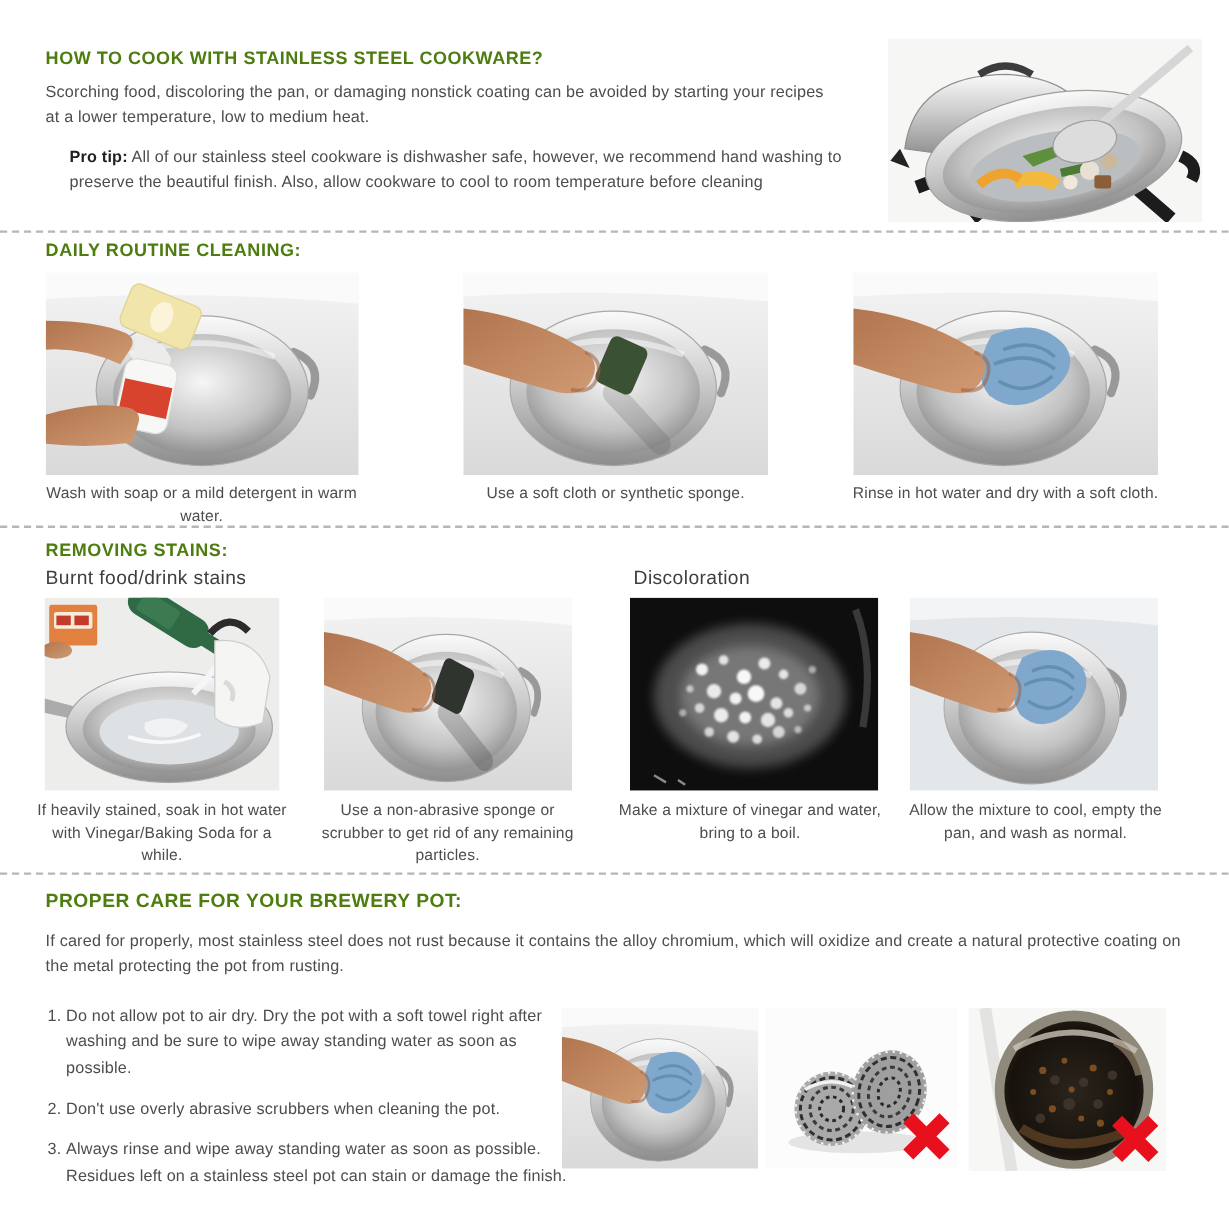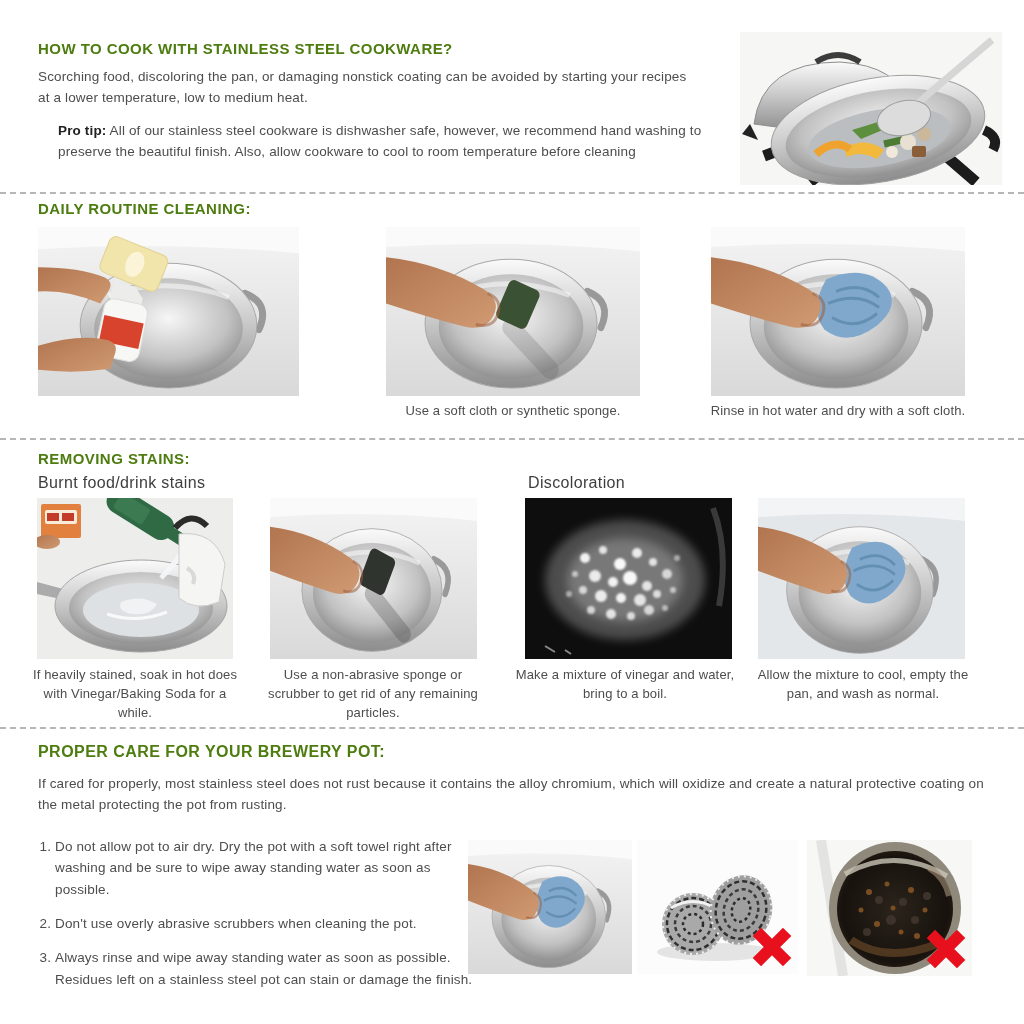--- a/index.html
+++ b/index.html
@@ -145,20 +145,21 @@
       <ellipse cx="128" cy="96" rx="88" ry="64" fill="url(#gMetal)" stroke="#a8a8a8"></ellipse>
       <ellipse cx="128" cy="99" rx="74" ry="52" fill="url(#gBowl)"></ellipse>
       <path d="M68 66 Q128 46 188 68" stroke="#ffffff" stroke-width="5" fill="none" opacity="0.5"></path>
       <path d="M118 52 q40 -16 62 8 q14 18 -10 38 q-30 22 -54 4 q-16 -20 2 -50" fill="#7fa8cc"></path>
       <path d="M128 64 q26 -10 44 6 M124 90 q24 14 46 -4 M120 76 q30 -12 52 4" stroke="#5d88ad" stroke-width="3" fill="none" opacity="0.8"></path>
       <path d="M0 30 Q56 36 100 62 q18 11 10 26 q-8 16 -30 11 Q44 90 0 76 Z" fill="url(#gSkin)"></path>
       <path d="M104 66 q16 6 10 22 q-5 13 -22 9" fill="none" stroke="#9a5f3e" stroke-width="3" opacity="0.55"></path>
     </svg>
   </div>
 
+  <div class="abs caption" style="left:28px;top:402px;width:280px;">Wash with soap or a mild detergent in warm water.</div>
   <div class="abs caption" style="left:373px;top:402px;width:280px;">Use a soft cloth or synthetic sponge.</div>
   <div class="abs caption" style="left:698px;top:402px;width:280px;">Rinse in hot water and dry with a soft cloth.</div>
 
   <div class="divider" style="top:438px;"></div>
 
   <div class="abs sec-title" style="left:38px;top:450px;">REMOVING STAINS:</div>
   <div class="abs subhead" style="left:38px;top:474px;">Burnt food/drink stains</div>
   <div class="abs subhead" style="left:528px;top:474px;">Discoloration</div>
 
   <div class="fig" style="left:37px;top:498px;width:196px;height:161px;">
@@ -246,21 +247,21 @@
       <ellipse cx="128" cy="96" rx="92" ry="66" fill="url(#gMetal)" stroke="#a8a8a8"></ellipse>
       <ellipse cx="128" cy="99" rx="77" ry="54" fill="url(#gBowl)"></ellipse>
       <path d="M66 66 Q128 44 190 68" stroke="#ffffff" stroke-width="5" fill="none" opacity="0.5"></path>
       <path d="M118 52 q40 -16 62 8 q14 18 -10 38 q-30 22 -54 4 q-16 -20 2 -50" fill="#7fa8cc"></path>
       <path d="M128 64 q26 -10 44 6 M124 90 q24 14 46 -4 M120 76 q30 -12 52 4" stroke="#5d88ad" stroke-width="3" fill="none" opacity="0.8"></path>
       <path d="M0 30 Q56 36 100 62 q18 11 10 26 q-8 16 -30 11 Q44 90 0 76 Z" fill="url(#gSkin)"></path>
       <path d="M104 66 q16 6 10 22 q-5 13 -22 9" fill="none" stroke="#9a5f3e" stroke-width="3" opacity="0.55"></path>
     </svg>
   </div>
 
-  <div class="abs caption" style="left:25px;top:666px;width:220px;">If heavily stained, soak in hot does with Vinegar/Baking Soda for a while.</div>
+  <div class="abs caption" style="left:25px;top:666px;width:220px;">If heavily stained, soak in hot water with Vinegar/Baking Soda for a while.</div>
   <div class="abs caption" style="left:258px;top:666px;width:230px;">Use a non-abrasive sponge or scrubber to get rid of any remaining particles.</div>
   <div class="abs caption" style="left:505px;top:666px;width:240px;">Make a mixture of vinegar and water, bring to a boil.</div>
   <div class="abs caption" style="left:748px;top:666px;width:230px;">Allow the mixture to cool, empty the pan, and wash as normal.</div>
 
   <div class="divider" style="top:727px;"></div>
 
   <div class="abs sec-title big" style="left:38px;top:743px;">PROPER CARE FOR YOUR BREWERY POT:</div>
 
   <div class="abs body-text" style="left:38px;top:773px;width:952px;">If cared for properly, most stainless steel does not rust because it contains the alloy chromium, which will oxidize and create a natural protective coating on the metal protecting the pot from rusting.</div>
 

